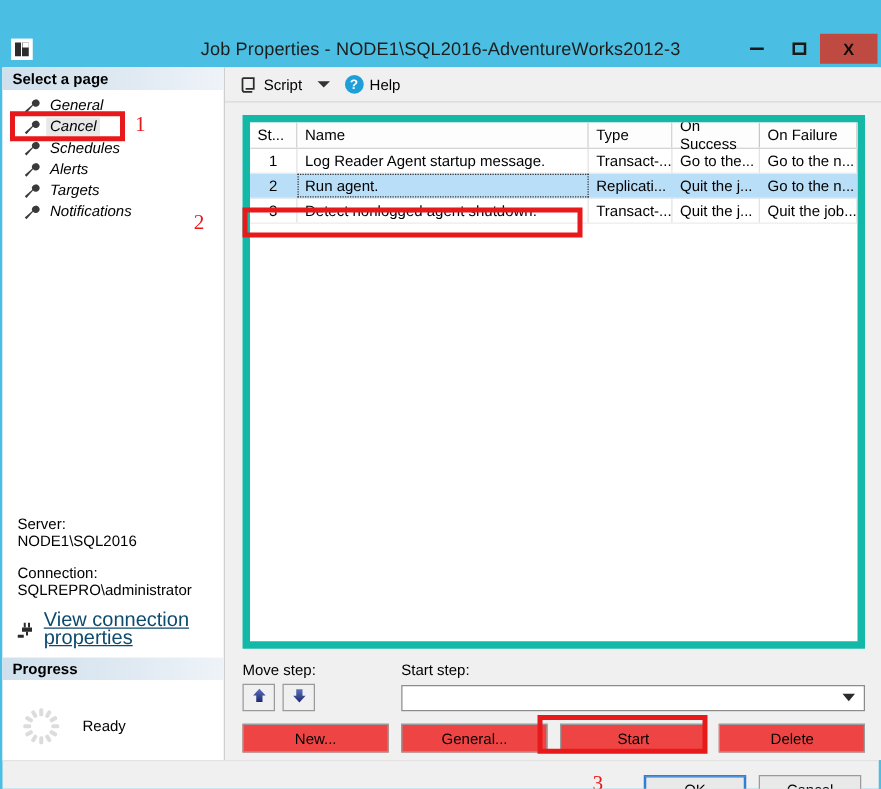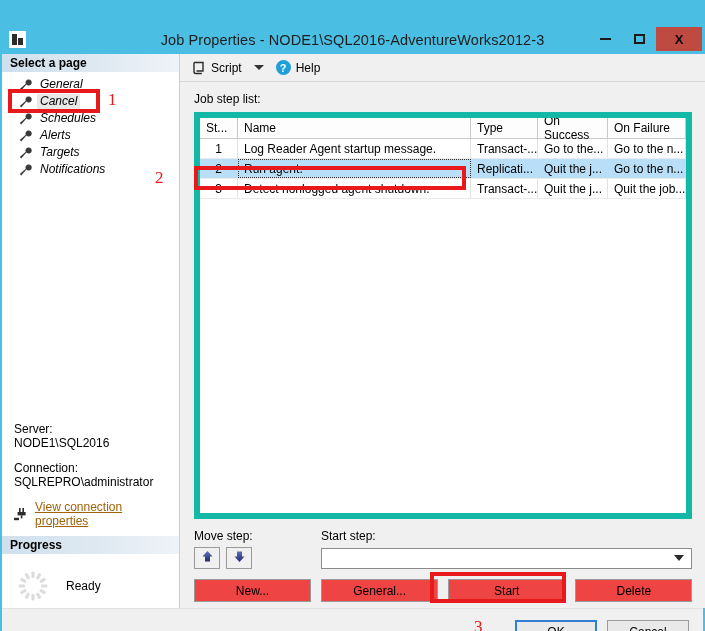--- a/index.html
+++ b/index.html
@@ -163,31 +163,31 @@
   }
   .conn-info .blk { margin-bottom: 11px; }
   .conn-link-row {
     display: flex;
     align-items: center;
     gap: 6px;
     margin-top: 2px;
   }
   .plug-icon { width: 15px; height: 13px; flex: 0 0 auto; }
   .conn-link {
-    color: #a16207;
+    color: #0c4a6e;
     text-decoration: underline;
-    font-size: 12px;
+    font-size: 16px;
     cursor: pointer;
   }
   .progress-area {
     padding: 10px 0 0 16px;
     display: flex;
     align-items: center;
     gap: 18px;
-    height: 54px;
+    height: 64px;
     box-sizing: border-box;
   }
   .spinner { width: 30px; height: 30px; flex: 0 0 auto; }
   .progress-text { font-size: 12px; }
 
   
   .right-pane {
     flex: 1;
     background: #f0f0f0;
     display: flex;
@@ -552,21 +552,20 @@
           <span>Script</span>
         </div>
         <span class="caret-down"></span>
         <div class="tb-item">
           <span class="help-icon">?</span>
           <span>Help</span>
         </div>
       </div>
 
       <div class="content">
-        <div class="list-label">Job step list:</div>
 
         <div class="grid">
           <div class="grid-head">
             <div class="cell c-id">St...</div>
             <div class="cell c-name">Name</div>
             <div class="cell c-type">Type</div>
             <div class="cell c-succ">On Success</div>
             <div class="cell c-fail">On Failure</div>
           </div>
           <div class="grid-rows">

